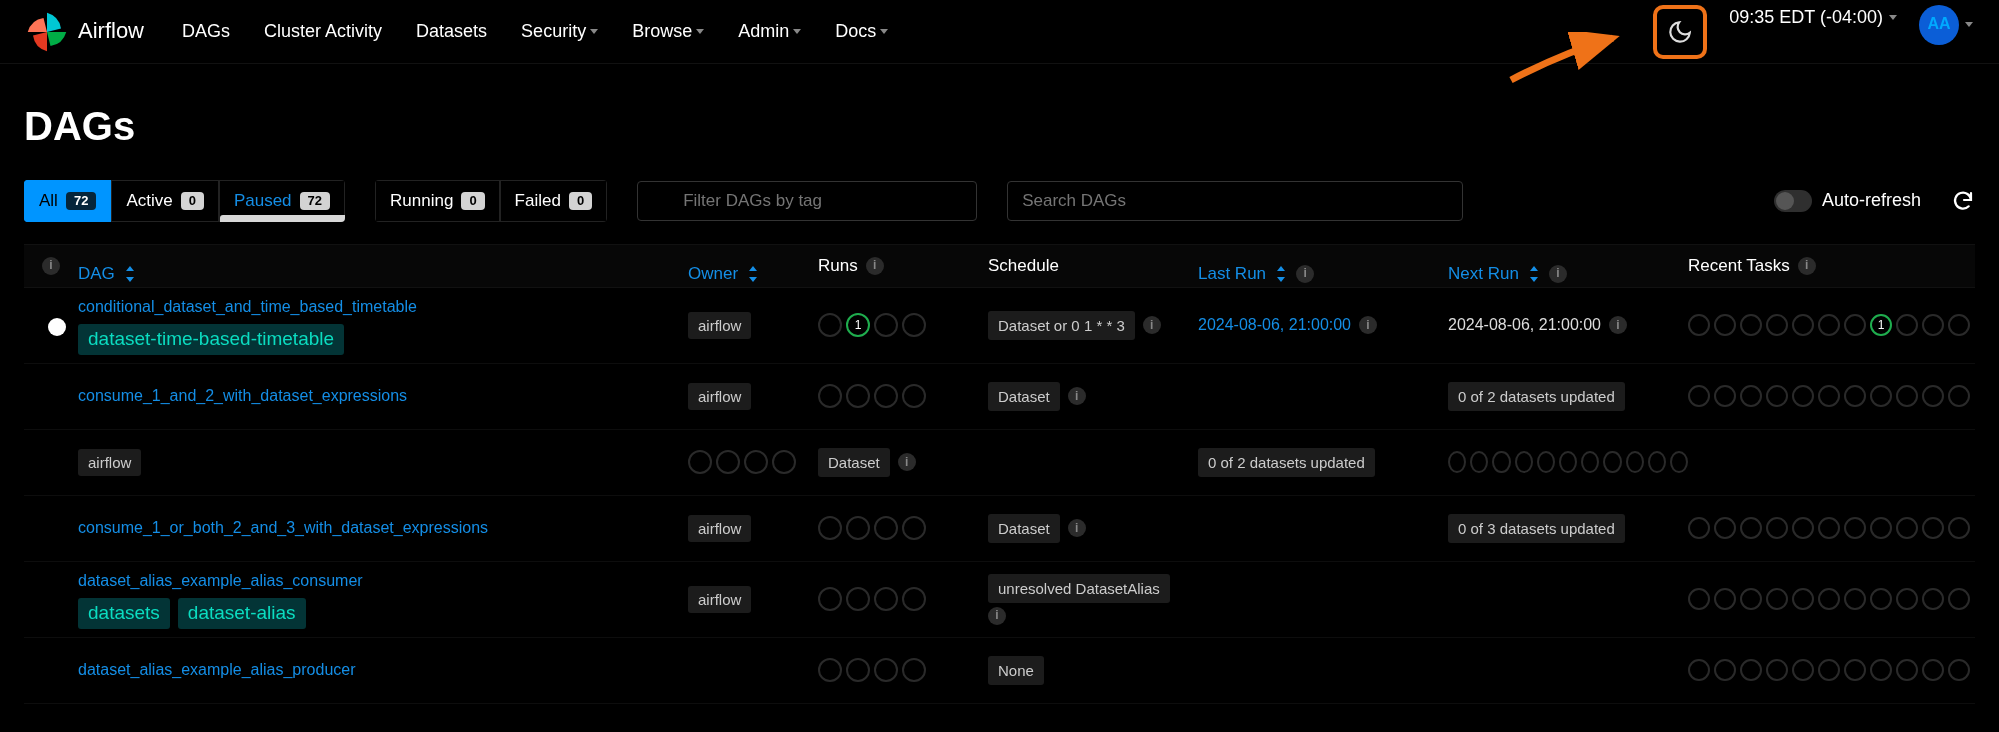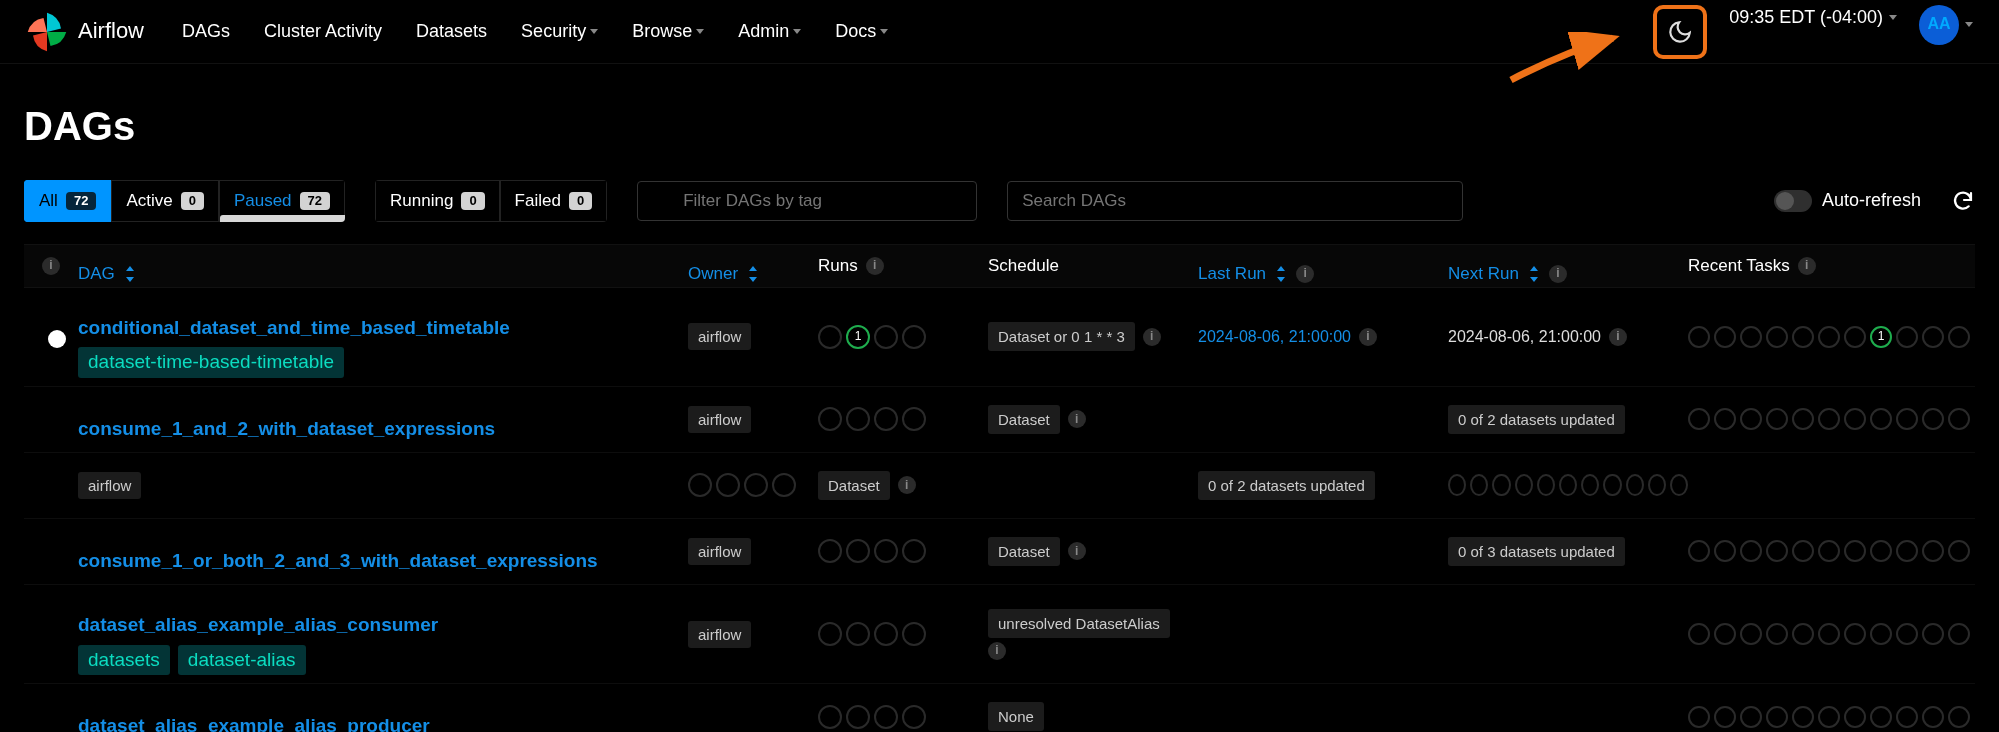--- a/index.html
+++ b/index.html
@@ -52,21 +52,21 @@
   .th{display:flex;align-items:center;gap:8px;color:#fff;}
   .th.link{color:var(--link);cursor:pointer;margin-top:16px;}
   .sort-ic{width:14px;height:16px;}
   .info-ic{width:18px;height:18px;border-radius:50%;background:#2b2b2b;display:inline-flex;align-items:center;justify-content:center;font-size:12px;font-weight:700;color:#888;}
   .row{display:grid;grid-template-columns:54px 610px 130px 170px 210px 250px 240px 1fr;align-items:center;min-height:66px;border-bottom:1px solid #0d0d0d;padding:8px 0;}
   .row .toggle{width:38px;height:22px;border-radius:11px;background:#333;position:relative;margin-left:6px;cursor:pointer;}
   .row .toggle::after{content:"";position:absolute;top:2px;left:2px;width:18px;height:18px;border-radius:50%;background:#000;}
   .row .toggle.on{background:var(--blue);}
   .row .toggle.on::after{left:18px;background:#fff;}
   .dag-cell{display:flex;flex-direction:column;gap:6px;}
-  .dag-name{color:var(--link);font-weight:700;font-size:19px;margin-top:19px;}
+  .dag-name{color:var(--link);font-weight:400;font-size:16px;}
   .tags{display:flex;gap:8px;}
   .tag{background:#033436;color:var(--cyan);padding:2px 10px;border-radius:3px;font-size:19px;}
   .owner{display:inline-block;background:#1c1c1c;color:#ccc;padding:3px 10px;border-radius:3px;font-size:15px;}
   .runs{display:flex;gap:4px;}
   .circ{width:24px;height:24px;border-radius:50%;border:2px solid #2a2a2a;display:flex;align-items:center;justify-content:center;font-size:12px;color:#fff;}
   .circ.success{border-color:#1fad4e;}
   .sched{display:flex;align-items:center;gap:8px;}
   .sched-box{background:#1c1c1c;color:#ccc;padding:4px 10px;border-radius:3px;font-size:15px;}
   .lastrun{color:var(--link);font-size:16px;display:flex;align-items:center;gap:8px;}
   .nextrun{color:#ddd;font-size:16px;display:flex;align-items:center;gap:8px;}

